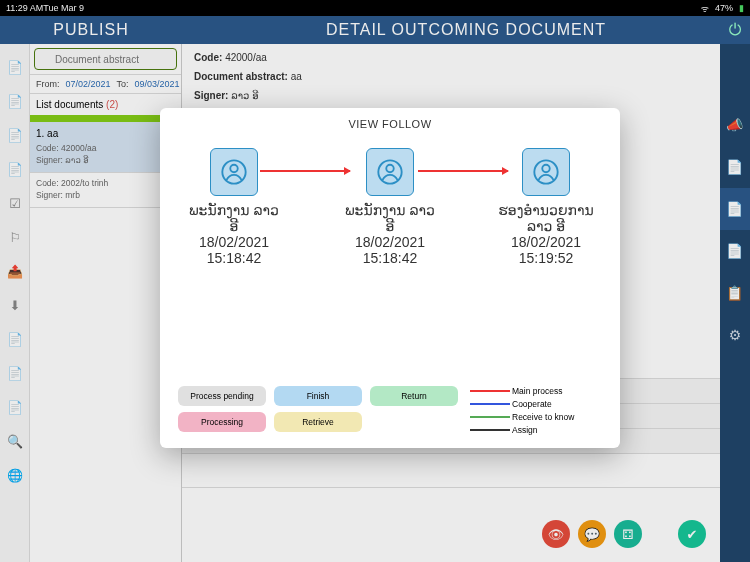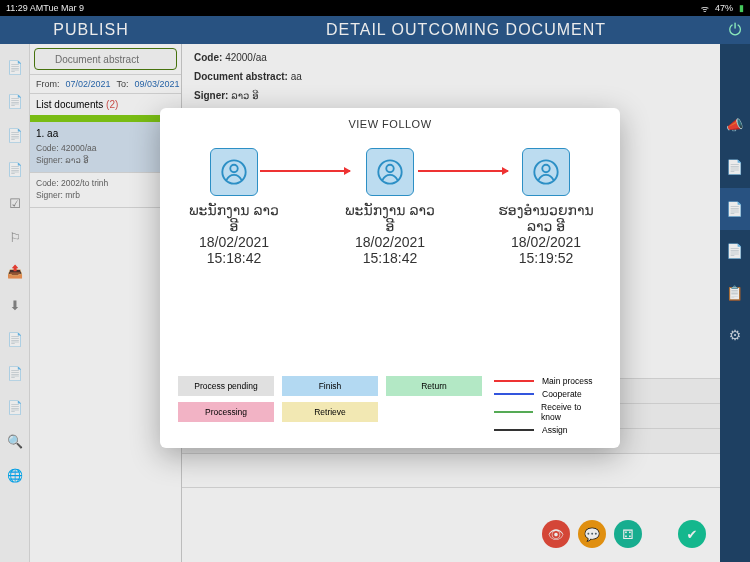--- a/index.html
+++ b/index.html
@@ -51,28 +51,28 @@
   .flow-node{width:100px;text-align:center;font-size:14px;color:#333}
   .node-box{width:48px;height:48px;background:#bcdcf0;border:1.5px solid #2c8fc5;border-radius:6px;margin:0 auto 6px;display:flex;align-items:center;justify-content:center}
   .node-box svg{width:28px;height:28px}
   .arrow{position:absolute;top:22px;height:2px;background:#e33}
   .arrow::after{content:"";position:absolute;right:-1px;top:-3px;border-left:7px solid #e33;border-top:4px solid transparent;border-bottom:4px solid transparent}
   .arrow.a1{left:82px;width:90px}
   .arrow.a2{left:240px;width:90px}
   .legend{display:flex;gap:12px;padding-top:6px}
   .legend-btns{display:flex;flex-direction:column;gap:6px}
   .btn-row{display:flex;gap:8px}
-  .lbtn{width:96px;height:20px;border-radius:0;font-size:8.5px;display:flex;align-items:center;justify-content:center;border:none}
+  .lbtn{width:88px;height:20px;border-radius:6px;font-size:8.5px;display:flex;align-items:center;justify-content:center;border:none}
   .lbtn.pp{background:#e0e0e0}
   .lbtn.fn{background:#b3d9f2}
   .lbtn.rt{background:#b3e8c5}
   .lbtn.pr{background:#f2b3c5}
   .lbtn.rv{background:#f2e8b3}
   .legend-lines{font-size:8.5px;flex:1}
-  .lline{display:flex;align-items:center;gap:8px;margin-bottom:3px}
+  .lline{display:flex;align-items:center;gap:2px;margin-bottom:3px}
   .lseg{width:40px;height:2px}
   .lseg.red{background:#e33}
   .lseg.blue{background:#35d}
   .lseg.grn{background:#5a5}
   .lseg.blk{background:#333}
 </style>
 </head>
 <body>
 
 <div class="status-bar">

